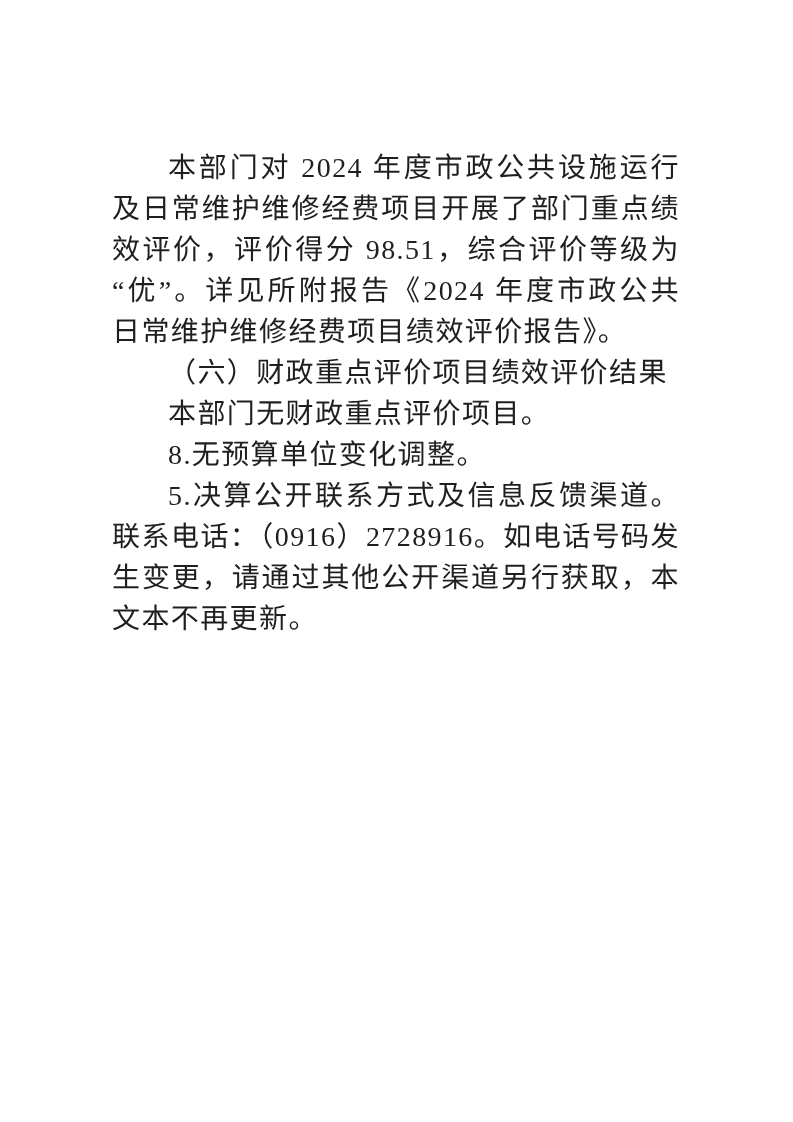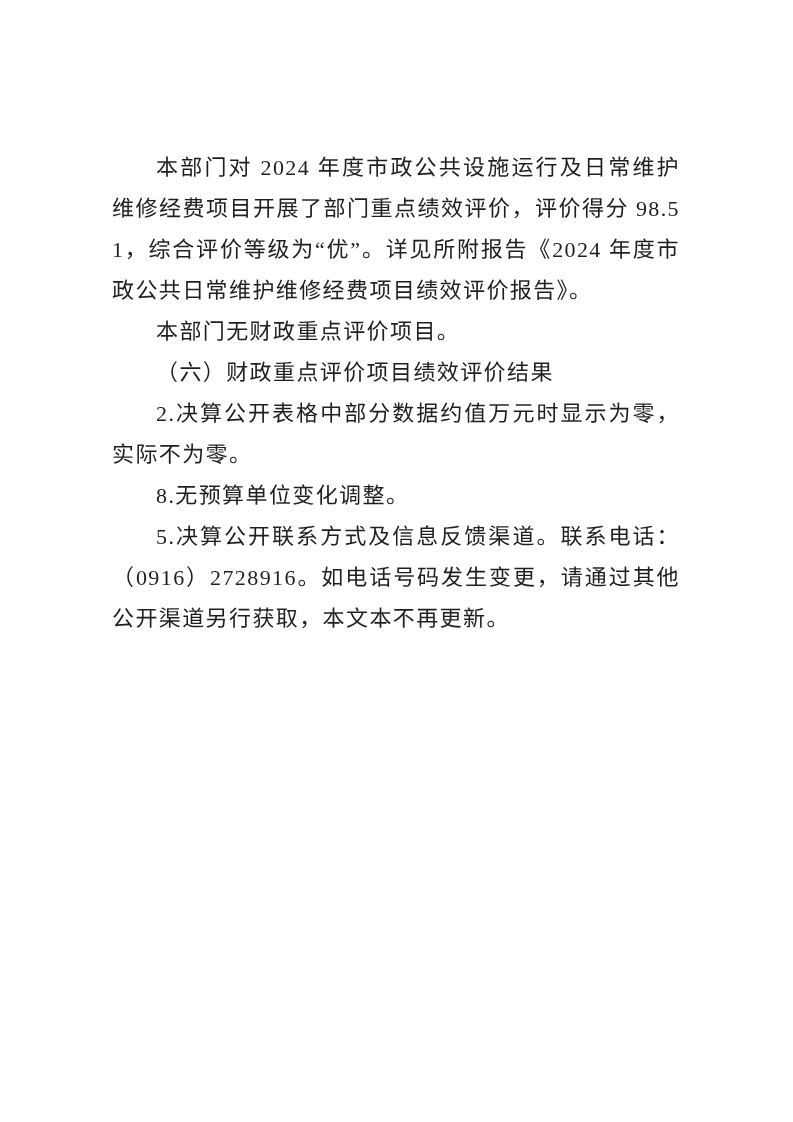--- a/index.html
+++ b/index.html
@@ -17,39 +17,38 @@
     font-family: "Liberation Serif", "DejaVu Serif", serif;
   }
   .content {
     position: absolute;
     left: 112px;
     top: 147px;
     width: 568px;
   }
   .para {
     margin: 0;
-    font-size: 22px;
+    font-size: 28px;
     line-height: 41px;
     letter-spacing: 1.4px;
     text-align: justify;
     text-indent: 2em;
     word-break: break-all;
   }
   .para.heading {
     font-family: "Liberation Sans", "DejaVu Sans", sans-serif;
     font-weight: bold;
     letter-spacing: 1.8px;
     text-align: left;
   }
 </style>
 </head>
 <body>
 
 <div class="page">
   <main class="content">
     <p class="para">本部门对 2024 年度市政公共设施运行及日常维护维修经费项目开展了部门重点绩效评价，评价得分 98.51，综合评价等级为“优”。详见所附报告《2024 年度市政公共日常维护维修经费项目绩效评价报告》。</p>
+    <p class="para">（六）财政重点评价项目绩效评价结果</p>
     <p class="para">本部门无财政重点评价项目。</p>
-    <p class="para">（六）财政重点评价项目绩效评价结果</p>
-    <p class="para">2.决算公开表格中部分数据约值万元时显示为零，实际不为零。</p>
     <p class="para">8.无预算单位变化调整。</p>
     <p class="para">5.决算公开联系方式及信息反馈渠道。联系电话：（0916）2728916。如电话号码发生变更，请通过其他公开渠道另行获取，本文本不再更新。</p>
   </main>
 </div>
 
 </body></html>

